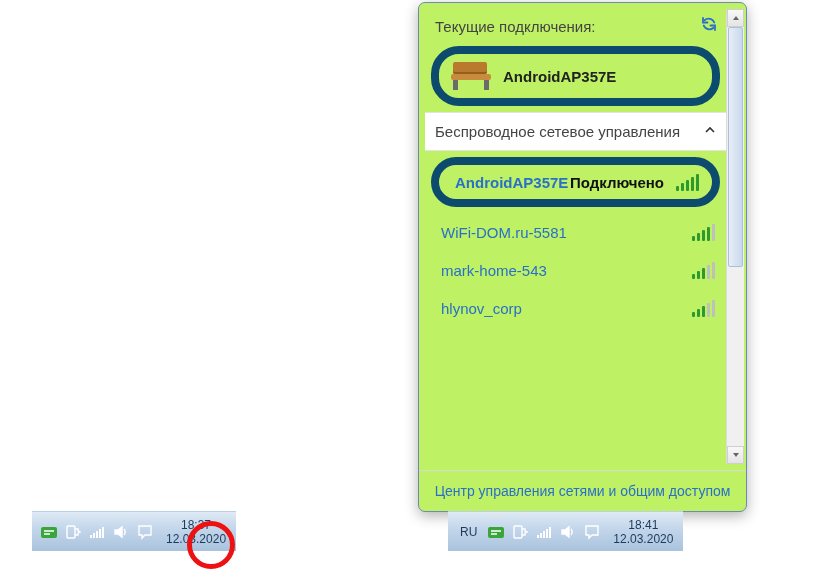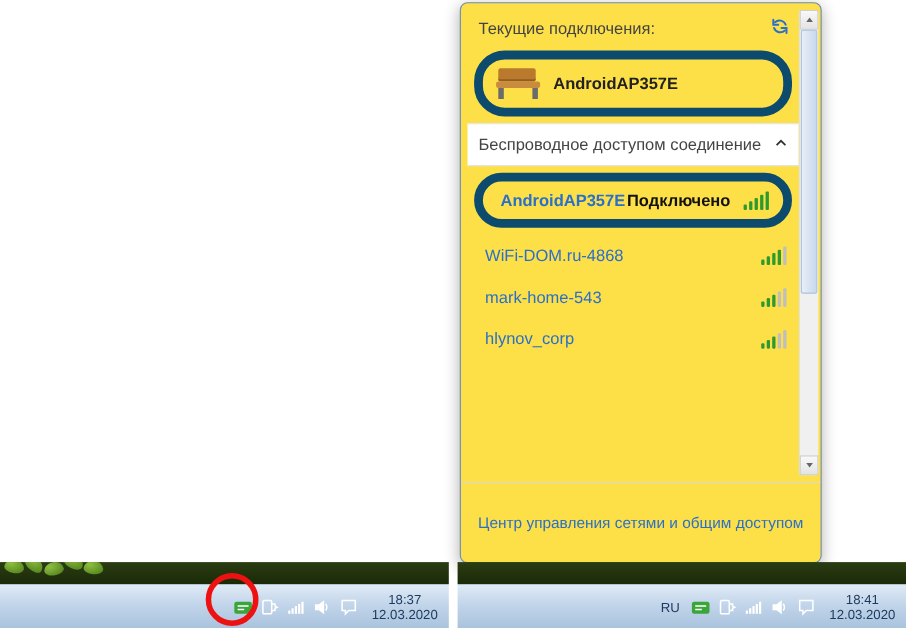--- a/index.html
+++ b/index.html
@@ -18,24 +18,25 @@
     left: 0;
     bottom: 0;
     width: 824px;
     height: 60px;
     display: flex;
   }
   .rail {
     flex: 1;
     height: 60px;
     display: flex;
-    flex-direction: column;
+    flex-direction: row;
     position: relative;
-  }
-  .rail + .rail { margin-left: 8px; justify-content: center; }
+    gap: 32px;
+  }
+  .rail + .rail { margin-left: 8px; }
   .desktop-strip {
     height: 20px;
     background: linear-gradient(to bottom, #2a3c12, #1a2a08);
     position: relative;
     overflow: hidden;
   }
   .leaves {
     position: absolute;
     left: 0; top: -6px;
     width: 140px; height: 32px;
@@ -93,21 +94,21 @@
 
   
   .flyout {
     position: absolute;
     left: 418px;
     top: 2px;
     width: 329px;
     height: 510px;
     border: 1px solid #6b8bb2;
     border-radius: 7px;
-    background: #fde047;
+    background: #bef264;
     box-shadow: 0 4px 14px rgba(0,0,0,.3);
     overflow: hidden;
     display: flex;
     flex-direction: column;
   }
   .flyout-inner {
     flex: 1;
     display: flex;
     flex-direction: row;
     padding: 6px 0 6px 6px;
@@ -222,21 +223,21 @@
   .sig span:nth-child(3){height:11px}
   .sig span:nth-child(4){height:14px}
   .sig span:nth-child(5){height:17px}
   .sig.s5 span{background:#2e9a2e}
   .sig.s4 span:nth-child(-n+4){background:#2e9a2e}
   .sig.s3 span:nth-child(-n+3){background:#2e9a2e}
 
   .footer-link {
     border-top: 1px solid #d9d9d9;
     text-align: center;
-    padding: 28px 6px;
+    padding: 12px 6px;
     color: #2a6fc9;
     font-size: 14px;
   }
 
   
   .ico { width:18px; height:18px; }
 
 </style>
 </head>
 <body>
@@ -265,21 +266,21 @@
             <div class="leg" style="left:4px"></div>
               <div class="leg" style="right:4px"></div>
           </div>
           <div class="cur-texts">
             <span class="cur-name">AndroidAP357E</span>
           </div>
         </div>
       </div>
 
       <div class="section-header">
-        <span>Беспроводное доступом соединение</span>
+        <span>Беспроводное сетевое управления</span>
         <span class="chev">
           <svg width="12" height="12" viewBox="0 0 12 12">
               <path d="M2 8 L6 4 L10 8" fill="none" stroke="#333" stroke-width="1.6"></path>
             </svg>
         </span>
       </div>
 
       <div class="net-list" id="net-list">
           <div class="highlight-teal" style="margin: 2px 4px 6px;">
             <div class="net-row connected" style="padding: 4px 4px 4px 8px;">
@@ -290,21 +291,21 @@
                   <span></span>
                   <span></span>
                   <span></span>
                   <span></span>
                   <span></span>
                 </span>
               </span>
             </div>
           </div>
           <div class="net-row">
-            <span class="net-name">WiFi-DOM.ru-4868</span>
+            <span class="net-name">WiFi-DOM.ru-5581</span>
             <span class="net-tail">
               <span class="sig s4">
                 <span></span>
                 <span></span>
                 <span></span>
                 <span></span>
                 <span></span>
               </span>
             </span>
           </div>

